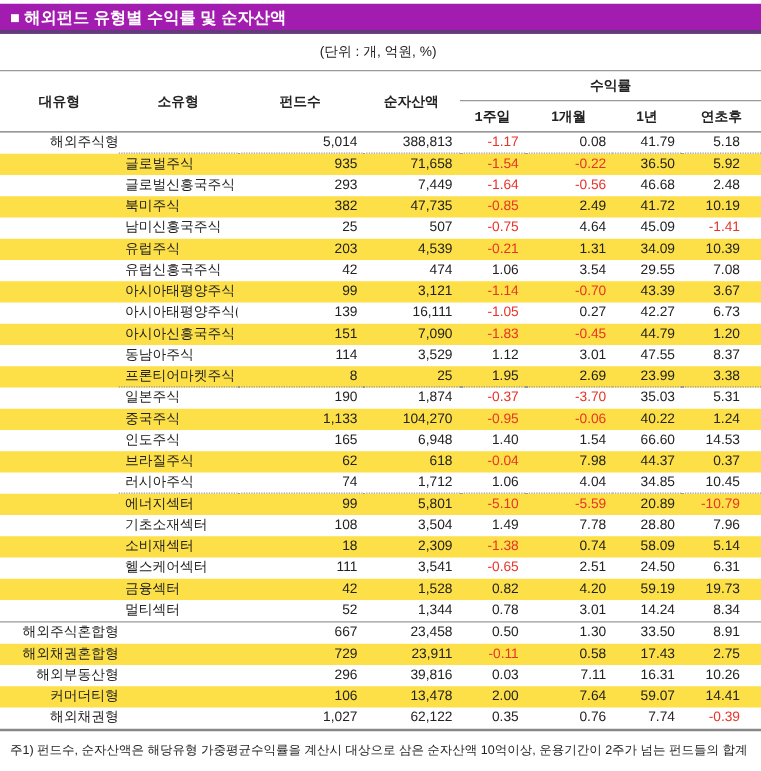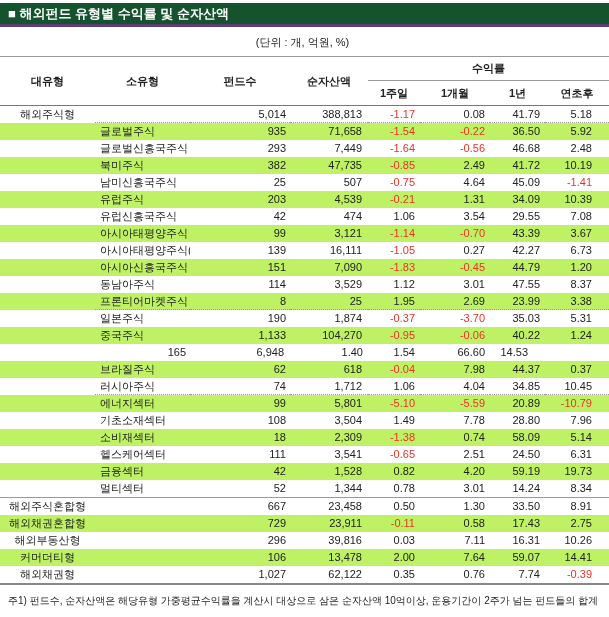--- a/index.html
+++ b/index.html
@@ -6,21 +6,21 @@
   body{
     width:609px;height:617px;overflow:hidden;
     font-family:"Liberation Sans","DejaVu Sans",sans-serif;
     color:#222;-webkit-font-smoothing:antialiased;
   }
   .page{position:relative;width:609px;height:617px;background:#fff;}
 
   
   .title-bar{
     margin-top:3px;height:21px;line-height:21px;
-    background:#14532d;border-bottom:3px solid #5e3e76;
+    background:#a21caf;border-bottom:3px solid #5e3e76;
     color:#fff;font-size:13px;font-weight:bold;padding-left:8px;
     box-sizing:content-box;
   }
 
   
   .unit-note{
     text-align:center;font-size:11px;color:#222;
     margin:9px 4px 7px 0;height:13px;line-height:13px;
   }
 
@@ -38,34 +38,34 @@
   }
   .thead .hc{display:flex;align-items:center;justify-content:center;}
   .h-cat   {grid-column:1;grid-row:1 / span 2;}
   .h-sub   {grid-column:2;grid-row:1 / span 2;}
   .h-fund  {grid-column:3;grid-row:1 / span 2;}
   .h-assets{grid-column:4;grid-row:1 / span 2;}
   .h-returns{
     grid-column:5 / span 4;grid-row:1;
     border-bottom:1px solid #999;
   }
-  .h-p1{grid-column:5;grid-row:2;}
+  .h-p1{grid-column:5;grid-row:2;font-family:Liberation Mono, monospace;}
   .h-p2{grid-column:6;grid-row:2;}
   .h-p3{grid-column:7;grid-row:2;}
   .h-p4{grid-column:8;grid-row:2;}
 
   
   .tbody{border-bottom:2px solid #888;}
   .row{height:17px;font-size:11px;}
-  .row.shaded{background:#bef264;}
+  .row.shaded{background:#fde047;}
   .row .cell{
     box-sizing:border-box;height:17px;line-height:17px;
     white-space:nowrap;overflow:hidden;
   }
-  .c-cat{text-align:center;padding-left:0;font-family:Liberation Serif, serif;}
+  .c-cat{text-align:right;padding-left:0;font-family:Liberation Serif, serif;}
   .c-sub{text-align:left;padding-left:5px;}
   .c-num{text-align:right;}
   .c-fund{padding-right:4px;}
   .c-assets{padding-right:6px;}
   .c-r1,.c-r2,.c-r3{padding-right:5px;}
   .c-r4{padding-right:17px;}
   .neg{color:#e8332a;}
   .row.dotted .cell{border-bottom:1px dotted #999;}
   .row.dotted .cell.c-cat{border-bottom:none;}
   .row.solid{border-bottom:1px solid #999;}
@@ -235,20 +235,21 @@
           <div class="cell c-sub">중국주식</div>
           <div class="cell c-num c-fund">1,133</div>
           <div class="cell c-num c-assets">104,270</div>
           <div class="cell c-num c-r1 neg">-0.95</div>
           <div class="cell c-num c-r2 neg">-0.06</div>
           <div class="cell c-num c-r3">40.22</div>
           <div class="cell c-num c-r4">1.24</div>
         </div>
         <div class="row grid">
           <div class="cell c-cat"></div>
+          <div class="cell c-sub">인도주식</div>
           <div class="cell c-num c-fund">165</div>
           <div class="cell c-num c-assets">6,948</div>
           <div class="cell c-num c-r1">1.40</div>
           <div class="cell c-num c-r2">1.54</div>
           <div class="cell c-num c-r3">66.60</div>
           <div class="cell c-num c-r4">14.53</div>
         </div>
         <div class="row grid shaded">
           <div class="cell c-cat"></div>
           <div class="cell c-sub">브라질주식</div>

